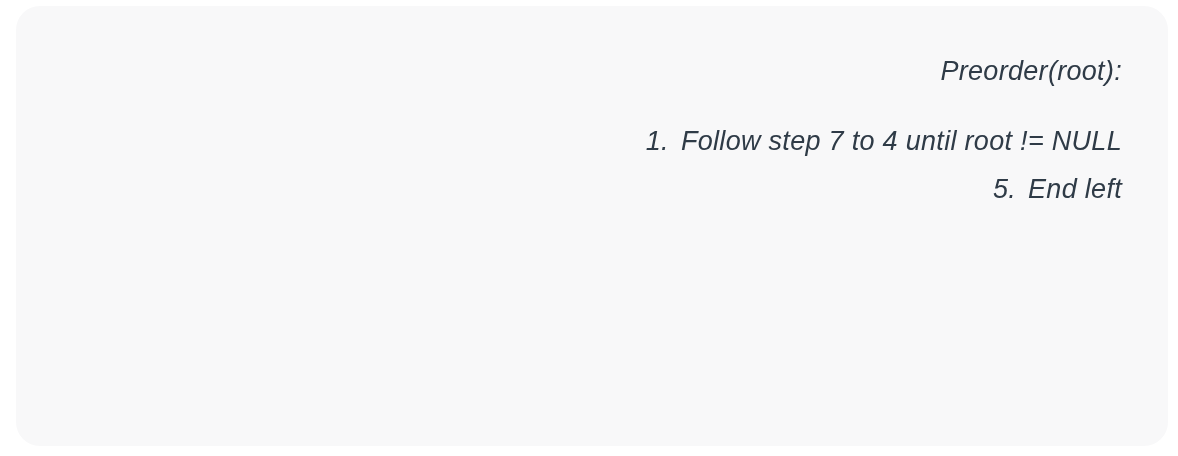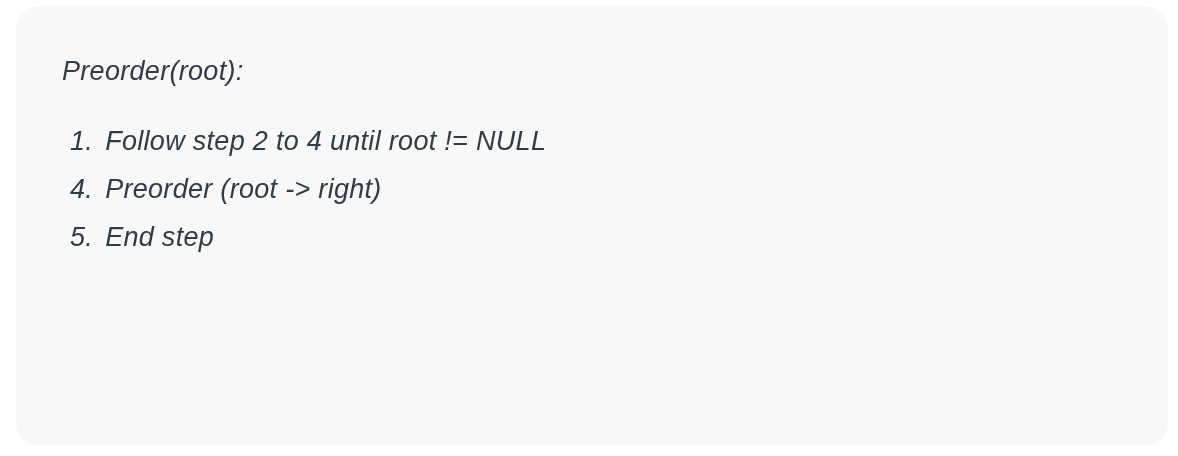--- a/index.html
+++ b/index.html
@@ -1,20 +1,20 @@
 <!DOCTYPE html>
 <html style="--page-background: #ffffff; --card-background: #f8f8f9; --text: #2f3b47;"><head>
 <meta charset="utf-8">
 <style>
   :root {
     --page-background: #ffffff;
     --card-background: #f8f8f9;
     --text: #2f3b47;
   }
-  * { box-sizing: border-box; }
+  * { box-sizing: border-box; text-align: right; }
   html, body {
     margin: 0;
     padding: 0;
     width: 1178px;
     height: 456px;
     background: var(--page-background);
     font-family: "Liberation Sans", sans-serif;
     overflow: hidden;
   }
   .card {
@@ -51,22 +51,19 @@
     margin-right: 12px;
   }
 </style>
 </head>
 <body>
 
 <div class="card">
   <div class="title">Preorder(root):</div>
   <ol class="steps">
     <li>
-      <span class="num">1.</span><span class="txt">Follow step 2 to 4 until root != NULL</span>
+      <span class="num">1.</span><span class="txt">Follow step 7 to 4 until root != NULL</span>
     </li>
     <li>
-      <span class="num">4.</span><span class="txt">Preorder (root -&gt; right)</span>
-    </li>
-    <li>
-      <span class="num">5.</span><span class="txt">End step</span>
+      <span class="num">5.</span><span class="txt">End left</span>
     </li>
   </ol>
 </div>
 
 </body></html>

